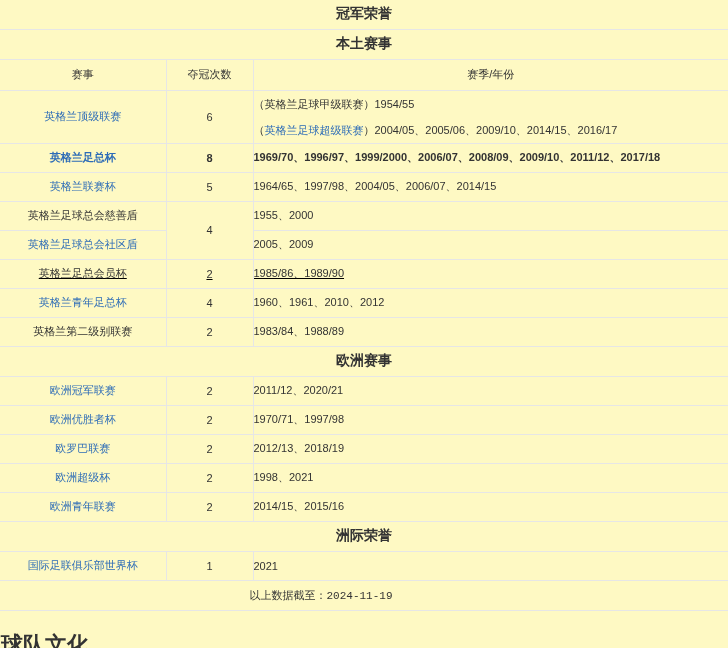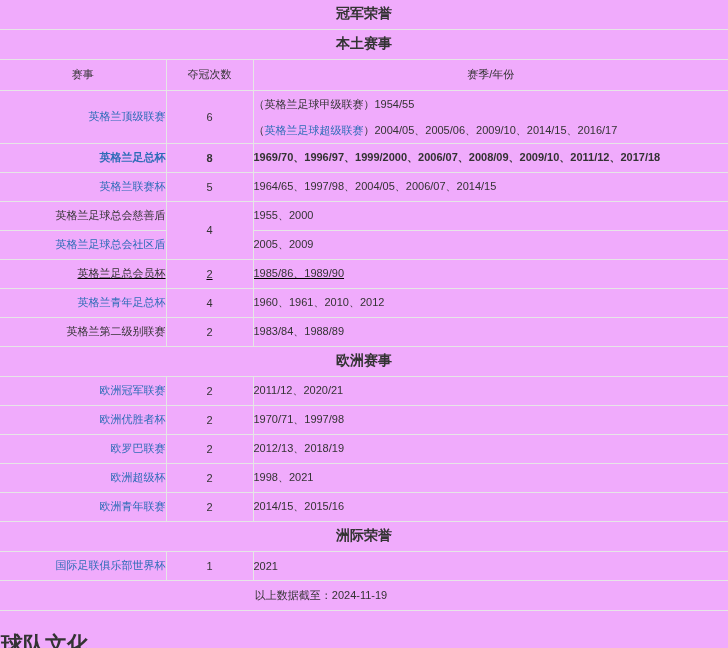--- a/index.html
+++ b/index.html
@@ -1,21 +1,21 @@
 <!DOCTYPE html>
 <html><head>
 <meta charset="utf-8">
 <style>
   html, body { margin: 0; padding: 0; background: #fff; }
   .page {
     position: relative;
     width: 728px;
     height: 648px;
     overflow: hidden;
-    background: #f0abfc;
+    background: #fef9c3;
     font-family: "Liberation Sans", "DejaVu Sans", sans-serif;
   }
   table.honors {
     border-collapse: collapse;
     width: 728px;
     table-layout: fixed;
   }
   table.honors td {
     border-bottom: 1px solid #e6e6e6;
     font-size: 11px;
@@ -26,26 +26,26 @@
     white-space: nowrap;
   }
   .vline { border-left: 1px solid #e6e6e6; }
   tr.row-title td, tr.row-section td {
     text-align: center;
     font-weight: bold;
     font-size: 14px;
     color: #333;
   }
   td.col-head { text-align: center; color: #333; }
-  td.c1 { text-align: right; }
+  td.c1 { text-align: center; }
   td.c2 { text-align: center; }
   td.c3 { text-align: left; padding-left: 10px; }
   .season-line { line-height: 26px; }
   a.lnk { color: #2d6cb7; text-decoration: none; cursor: pointer; }
-  tr.row-footer td { text-align: center; padding-right: 86px; }
+  tr.row-footer td { text-align: center; padding-right: 86px; font-family: Liberation Mono, monospace; }
   .next-heading {
     position: absolute;
     left: 1px;
     top: 631px;
     font-size: 22px;
     line-height: 28px;
     font-weight: bold;
     color: #333;
     white-space: nowrap;
   }

